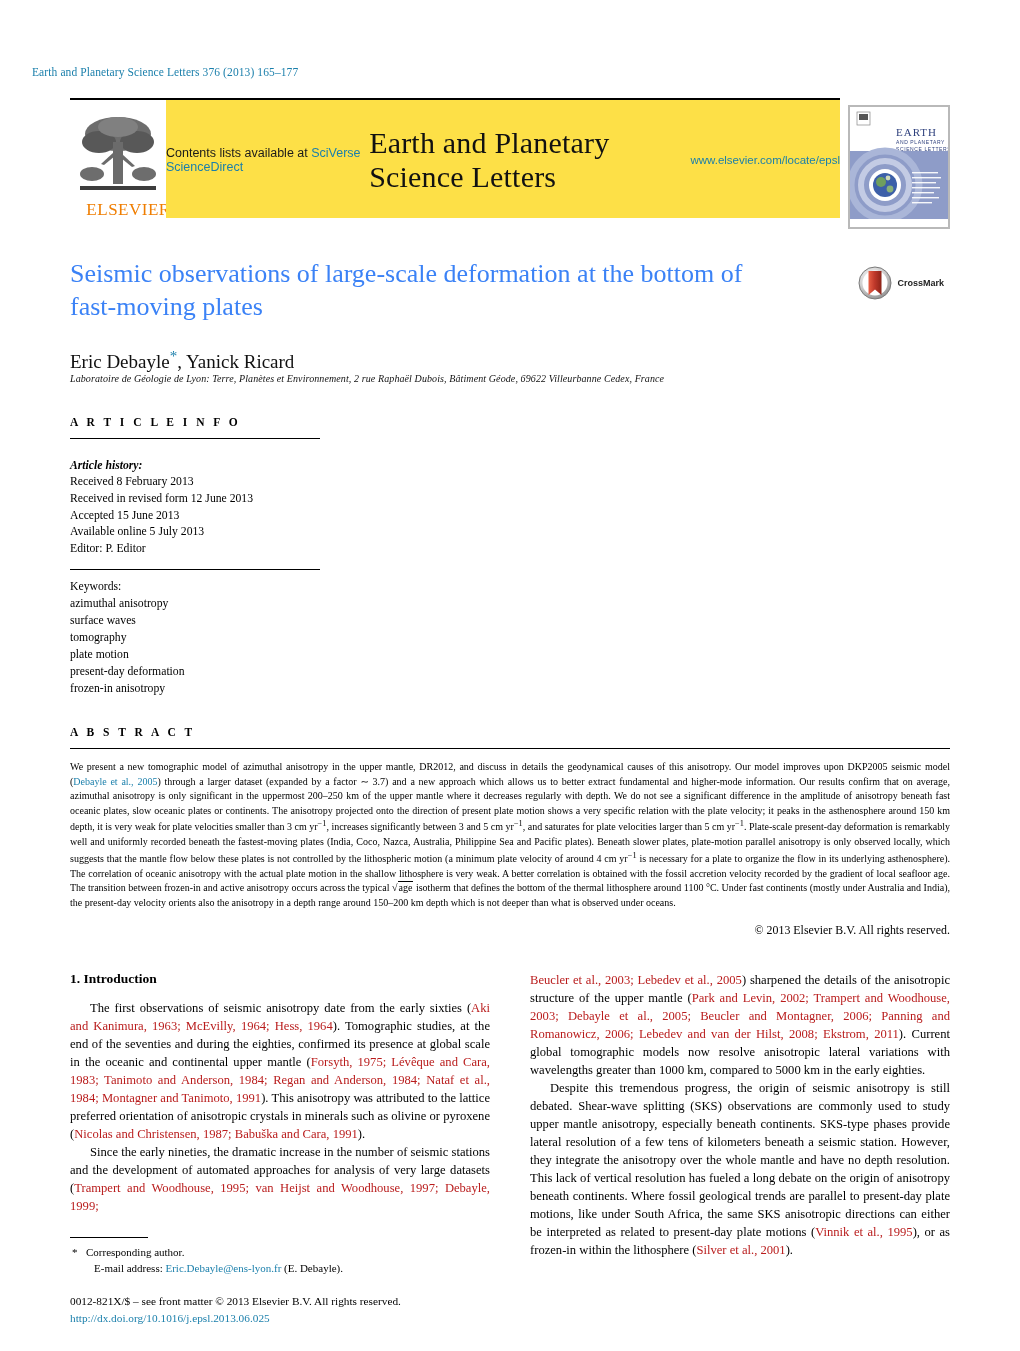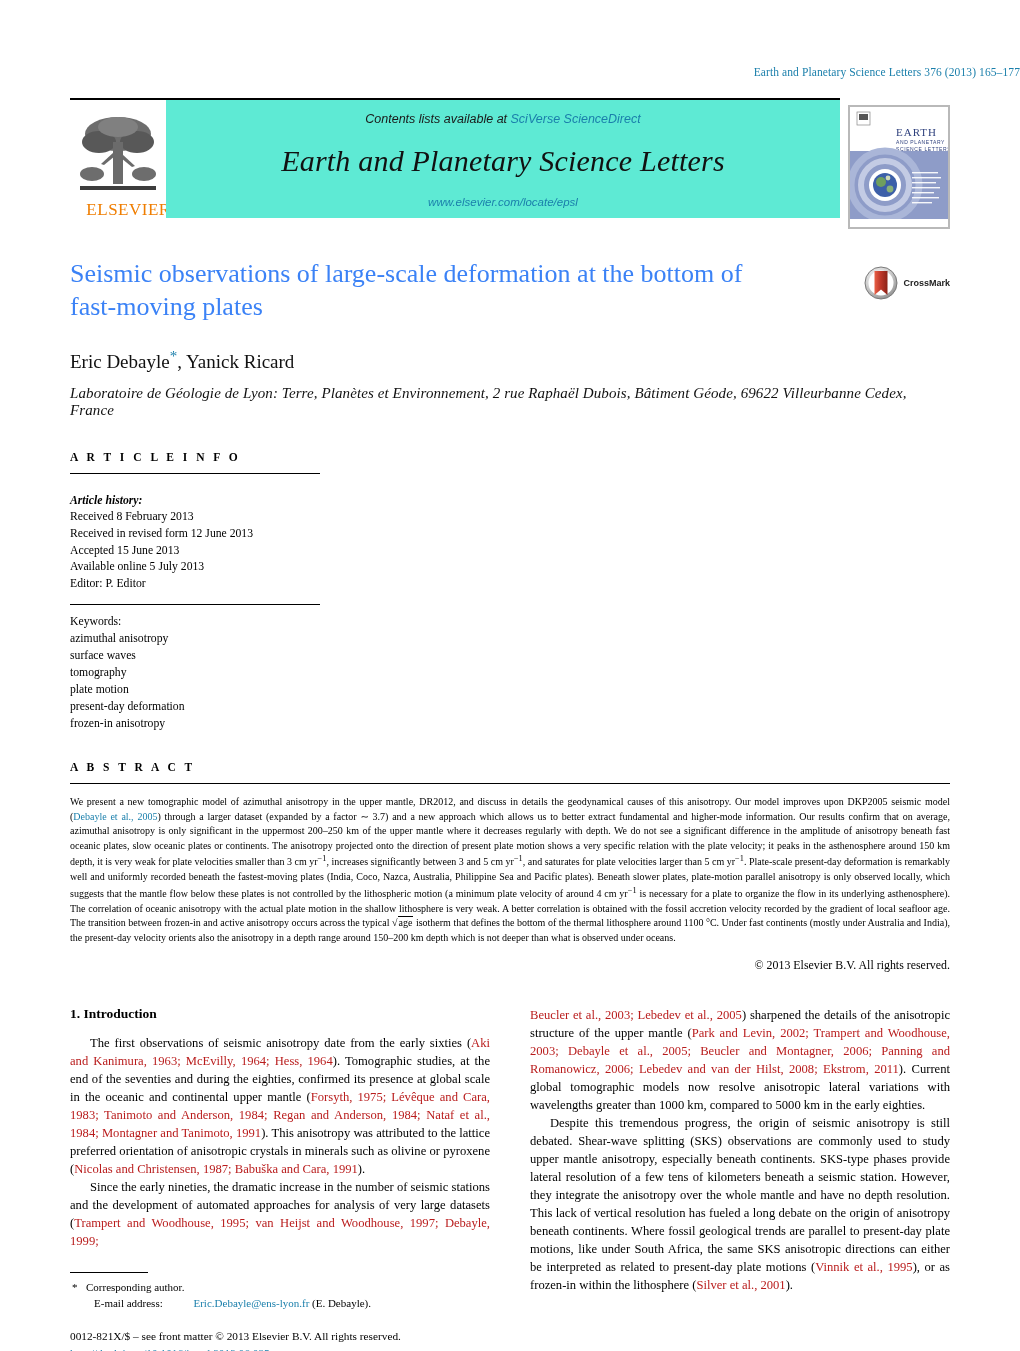--- a/index.html
+++ b/index.html
@@ -17,26 +17,27 @@
   }
   .page {
     position: relative;
     width: 1020px;
     height: 1351px;
     box-sizing: border-box;
   }
 
   
   .running-head {
-    text-align: right;
+    text-align: left;
     font-family: "Liberation Serif", serif;
     font-size: 11.5px;
     color: #1a7fab;
     padding-top: 66px;
     letter-spacing: .1px;
+    padding-left: 32px;
   }
 
   
   .masthead-wrap {
     position: relative;
     margin: 20px 70px 0 70px;
     width: 880px;
   }
   .rule-thick {
     border-top: 2.5px solid #000;
@@ -63,28 +64,27 @@
     font-family: "Liberation Serif", serif;
     font-size: 17px;
     letter-spacing: .5px;
     color: #ef7d00;
     line-height: 1;
     margin-top: 1px;
     margin-left: 21px;
   }
   .journal-band {
     flex: 1 1 auto;
-    background: #5eead4;
-    display: flex;
-    flex-direction: column;
+    background: #fde047;
+    display: flex;
+    flex-direction: row;
     align-items: center;
     justify-content: space-between;
     padding: 12px 0 10px 0;
     box-sizing: border-box;
-    font-style: italic;
   }
   .contents-line {
     font-family: "Liberation Sans", sans-serif;
     font-size: 12.5px;
     color: #1a1a1a;
   }
   .contents-line .sd-link { color: #1a7fab; }
   .journal-title {
     font-family: "Liberation Serif", serif;
     font-size: 30px;
@@ -126,28 +126,27 @@
   .authors {
     font-family: "Liberation Serif", serif;
     font-size: 19px;
     margin-top: 24px;
     color: #111;
   }
   .authors .star { color: #1a7fab; font-size: 15px; vertical-align: super;}
   .affil {
     font-family: "Liberation Serif", serif;
     font-style: italic;
-    font-size: 15px;
-    margin-top: 12px;
+    font-size: 10px;
     color: #111;
     letter-spacing: .1px;
   }
   .crossmark {
     position: absolute;
-    right: 0;
+    right: 6px;
     top: 8px;
     display: flex;
     align-items: center;
     gap: 5px;
   }
   .crossmark-label {
     font-family: "Liberation Sans", sans-serif;
     font-size: 9px;
     font-weight: bold;
     color: #222;
@@ -231,21 +230,21 @@
     margin-bottom: 7px;
   }
   .fn-line {
     font-size: 11px;
     line-height: 1.45;
     padding-left: 16px;
     position: relative;
   }
   .fn-star { position: absolute; left: 2px; top: 0px; font-size: 11px;}
   .fn-em { }
-  .fn-link { color: #1a7fab; margin-left: 28px; }
+  .fn-link { color: #1a7fab; }
   .imprint {
     margin-top: 16px;
     font-size: 11.3px;
     line-height: 1.5;
   }
   .imprint .doi { color: #1a7fab; }
 </style>
 </head>
 <body>
 

